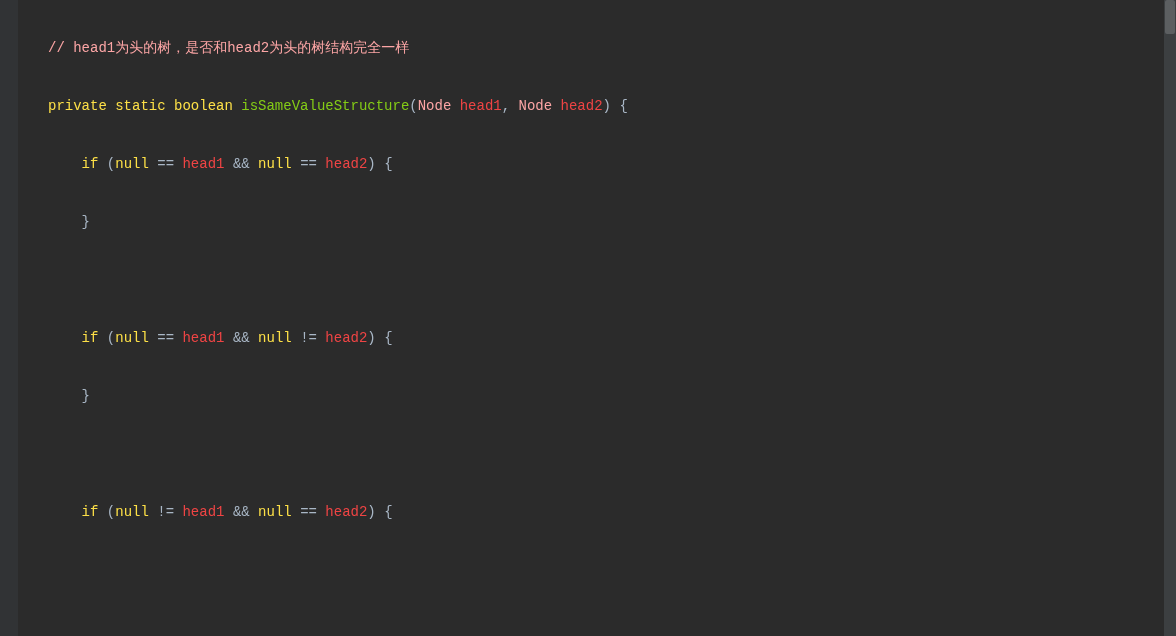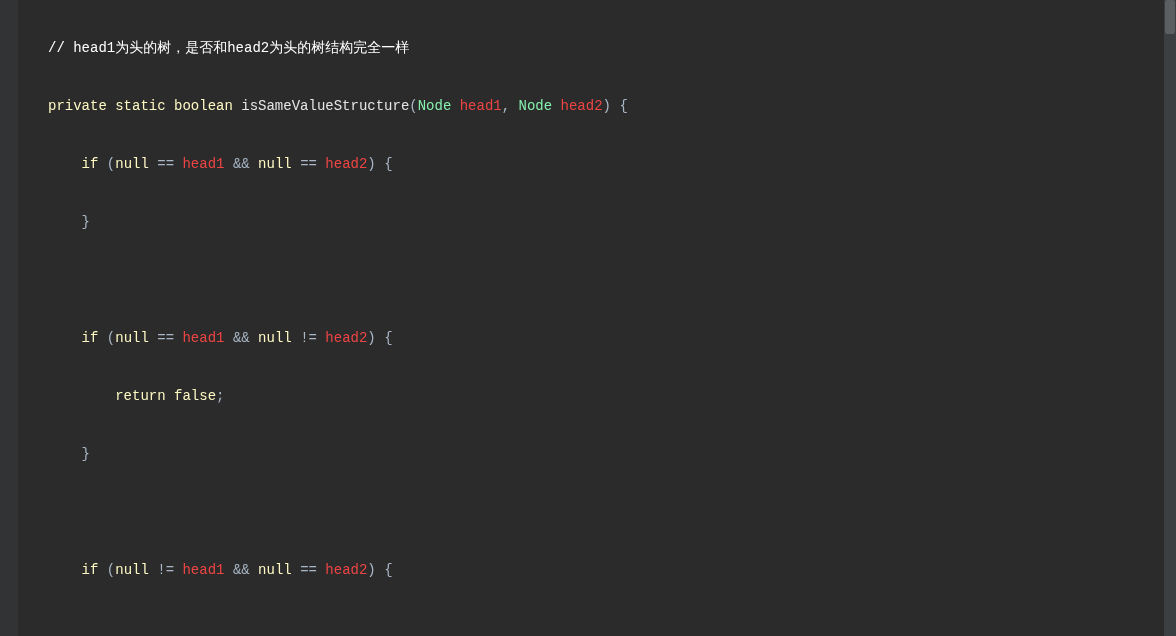--- a/index.html
+++ b/index.html
@@ -40,41 +40,40 @@
   }
   .scrollbar-thumb {
     position: absolute;
     right: 1px;
     top: 0;
     width: 10px;
     height: 34px;
     background: #5c5f61;
     border-radius: 2px;
   }
-  .comment { color: #ffffff; font-style: normal; }
-  .keyword { color: #fef9c3; }
-  .method-decl { color: #e5e5e5; }
-  .type { color: #86efac; margin-top: 32px; }
+  .comment { color: #fca5a5; font-style: normal; }
+  .keyword { color: #fde047; }
+  .method-decl { color: #84cc16; }
+  .type { color: #fca5a5; margin-top: 32px; }
   .param { color: #ef4444; }
   .punct { color: #a9b7c6; }
   .line { display: block; }
 </style>
 </head>
 <body>
 
 <div class="gutter"></div>
 
 <div class="editor">
 <span class="line"><span class="comment">// head1为头的树，是否和head2为头的树结构完全一样</span></span>
 <span class="line"><span class="keyword">private</span> <span class="keyword">static</span> <span class="keyword">boolean</span> <span class="method-decl">isSameValueStructure</span><span class="punct">(</span><span class="type">Node</span> <span class="param">head1</span><span class="punct">,</span> <span class="type">Node</span> <span class="param">head2</span><span class="punct">)</span> <span class="punct">{</span></span>
 <span class="line">    <span class="keyword">if</span> <span class="punct">(</span><span class="keyword">null</span> <span class="punct">==</span> <span class="param">head1</span> <span class="punct">&amp;&amp;</span> <span class="keyword">null</span> <span class="punct">==</span> <span class="param">head2</span><span class="punct">)</span> <span class="punct">{</span></span>
 <span class="line">    <span class="punct">}</span></span>
 <span class="line"> </span>
 <span class="line">    <span class="keyword">if</span> <span class="punct">(</span><span class="keyword">null</span> <span class="punct">==</span> <span class="param">head1</span> <span class="punct">&amp;&amp;</span> <span class="keyword">null</span> <span class="punct">!=</span> <span class="param">head2</span><span class="punct">)</span> <span class="punct">{</span></span>
-<span class="line">        <span class="keyword">return</span> <span class="keyword">false</span><span class="punct">;</span></span>
 <span class="line">    <span class="punct">}</span></span>
 <span class="line"> </span>
 <span class="line">    <span class="keyword">if</span> <span class="punct">(</span><span class="keyword">null</span> <span class="punct">!=</span> <span class="param">head1</span> <span class="punct">&amp;&amp;</span> <span class="keyword">null</span> <span class="punct">==</span> <span class="param">head2</span><span class="punct">)</span> <span class="punct">{</span></span>
 
 
 
 
 
 
 

